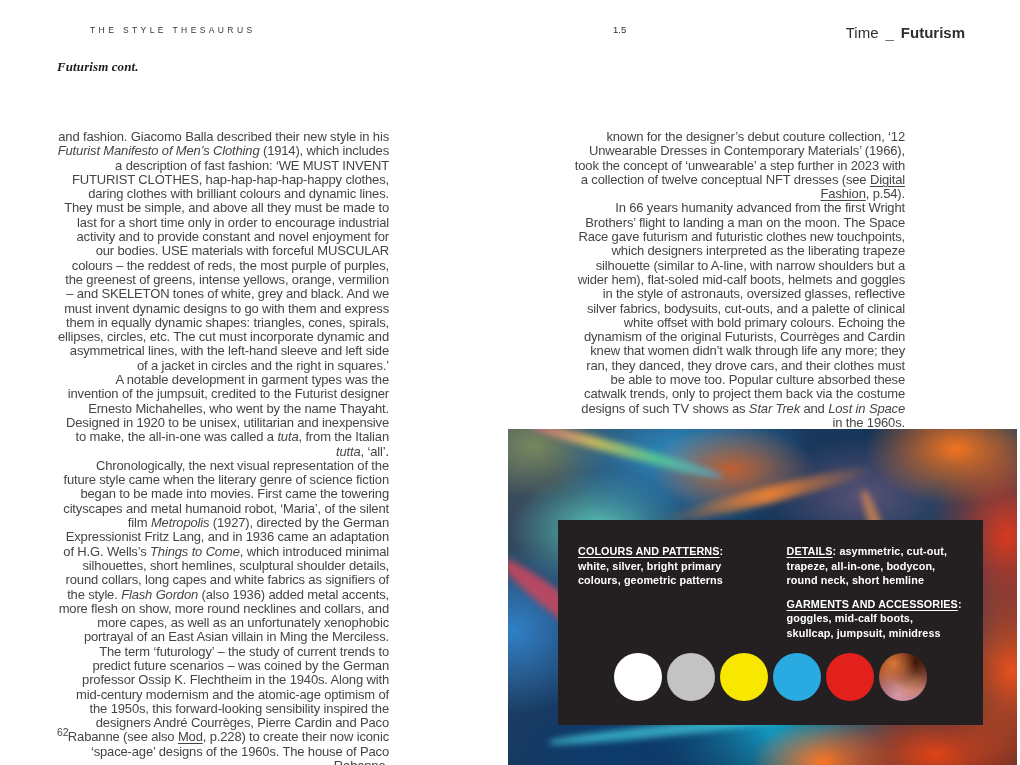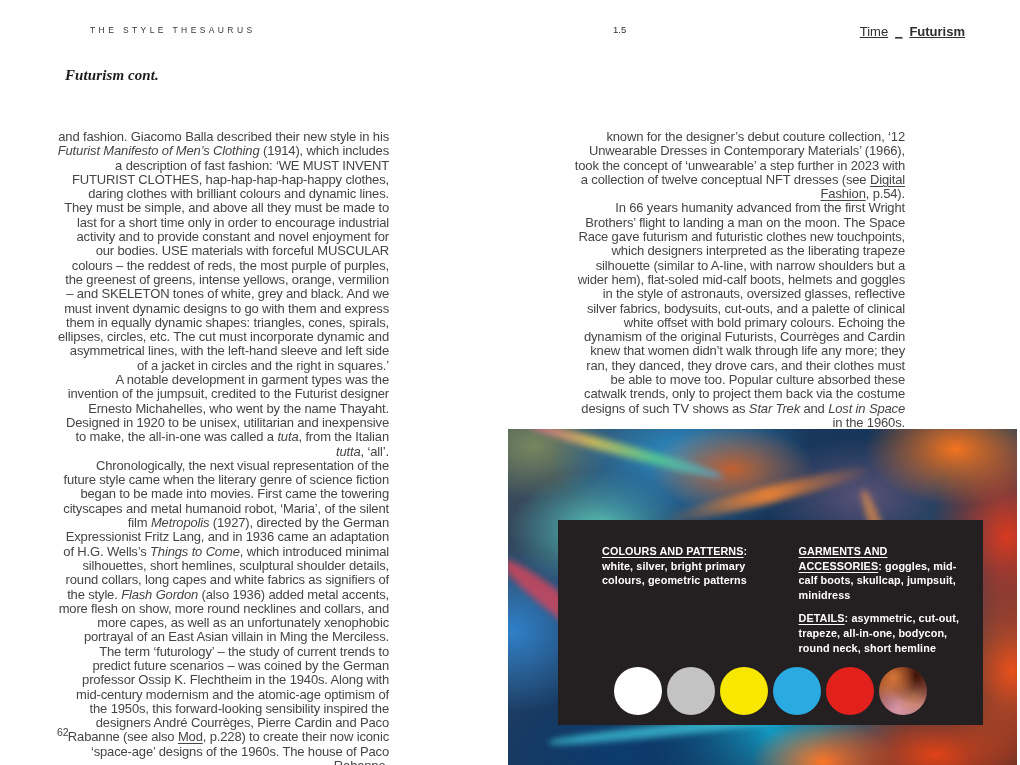--- a/index.html
+++ b/index.html
@@ -6,28 +6,28 @@
   body{
     width:1020px;height:765px;position:relative;overflow:hidden;
     background:#ffffff;
     font-family:"Liberation Sans", sans-serif;
     -webkit-font-smoothing:antialiased;
   }
   
   .running-head{position:absolute;top:24px;left:57px;right:55px;height:14px;color:#2f2f2f;}
   .rh-left{position:absolute;left:0;top:1px;font-size:8.5px;letter-spacing:3.4px;color:#363636;margin-left:33px;}
   .rh-center{position:absolute;left:516px;top:0;font-size:9.5px;color:#2f2f2f;margin-left:40px;}
-  .rh-right{position:absolute;right:0;top:0;font-size:13px;color:#2f2f2f;text-decoration:underline;}
+  .rh-right{position:absolute;right:0;top:0;font-size:15px;color:#2f2f2f;}
   .rh-right .sep{margin:0 7px;color:#6a6a6a;}
   .rh-right .chapter{font-weight:bold;}
   
   .cont-title{
-    position:absolute;left:57px;top:59px;margin:8px;
+    position:absolute;left:57px;top:59px;margin:0;
     font-family:"Liberation Serif", serif;font-style:italic;font-weight:bold;
-    font-size:15px;color:#1c1c1c;letter-spacing:0.1px;
+    font-size:13px;color:#1c1c1c;letter-spacing:0.1px;
   }
   
   .col{position:absolute;top:130px;width:332px;font-size:13px;line-height:14.3px;
        letter-spacing:-0.15px;color:#454545;text-align:right;}
   .col-left{left:57px;}
   .col-right{left:573px;}
   .col p{margin:0;}
   .col p.indent{text-indent:14px;}
   .col u{text-decoration:underline;text-underline-offset:1.5px;}
   
@@ -58,21 +58,21 @@
     background:linear-gradient(90deg,rgba(255,130,40,0),#ff8830,rgba(255,80,20,0));}
   .streak.s3{left:-20px;top:168px;width:150px;height:22px;transform:rotate(38deg);opacity:.8;background:#d84458;}
   .streak.s4{left:40px;bottom:30px;width:260px;height:12px;transform:rotate(-6deg);opacity:.7;background:#41cfe0;}
   .streak.s5{left:120px;bottom:66px;width:160px;height:18px;transform:rotate(12deg);opacity:.45;background:#7a4aa8;}
   .streak.s6{right:60px;top:120px;width:140px;height:14px;transform:rotate(70deg);opacity:.6;background:#ff9a40;}
   
   .info-box{
     position:absolute;left:558px;top:520px;width:425px;height:205px;
     box-sizing:border-box;padding:24px 20px 16px;color:#ffffff;
   }
-  .info-grid{display:grid;grid-template-columns:1fr 1fr;column-gap:32px;margin-left:24px;}
+  .info-grid{display:grid;grid-template-columns:1fr 1fr;column-gap:32px;}
   .info-col p{margin:0 0 9px;font-weight:bold;font-size:10.8px;line-height:14.6px;letter-spacing:0.1px;}
   .info-col u{text-decoration:underline;text-underline-offset:2px;}
   .swatches{display:flex;justify-content:center;gap:5px;margin-top:3px;}
   .swatch{width:48px;height:48px;border-radius:50%;flex:0 0 auto;}
   .swatch.iridescent{
     background:
       radial-gradient(circle at 30% 22%, #d8763a 0%, rgba(216,118,58,0) 45%),
       radial-gradient(circle at 75% 18%, #3a1208 0%, rgba(58,18,8,0) 55%),
       radial-gradient(circle at 72% 58%, #e0956a 0%, rgba(224,149,106,0) 45%),
       radial-gradient(circle at 40% 88%, #d898a6 0%, rgba(216,152,166,0) 60%),
@@ -113,22 +113,22 @@
     <div class="streak s5"></div>
     <div class="streak s6"></div>
   </div>
 
   <aside class="info-box" style="background: rgb(36, 31, 32);">
     <div class="info-grid">
         <div class="info-col">
           <p><u>COLOURS AND PATTERNS</u>: white, silver, bright primary colours, geometric patterns</p>
         </div>
         <div class="info-col">
+          <p><u>DETAILS</u>: asymmetric, cut-out, trapeze, all-in-one, bodycon, round neck, short hemline</p>
           <p><u>GARMENTS AND ACCESSORIES</u>: goggles, mid-calf boots, skullcap, jumpsuit, minidress</p>
-          <p><u>DETAILS</u>: asymmetric, cut-out, trapeze, all-in-one, bodycon, round neck, short hemline</p>
         </div>
       </div>
     <div class="swatches">
         <span class="swatch" style="background: rgb(255, 255, 255);"></span>
         <span class="swatch" style="background: rgb(195, 195, 195);"></span>
         <span class="swatch" style="background: rgb(248, 232, 0);"></span>
         <span class="swatch" style="background: rgb(41, 171, 226);"></span>
         <span class="swatch" style="background: rgb(227, 33, 28);"></span>
         <span class="swatch iridescent"></span>
       </div>

